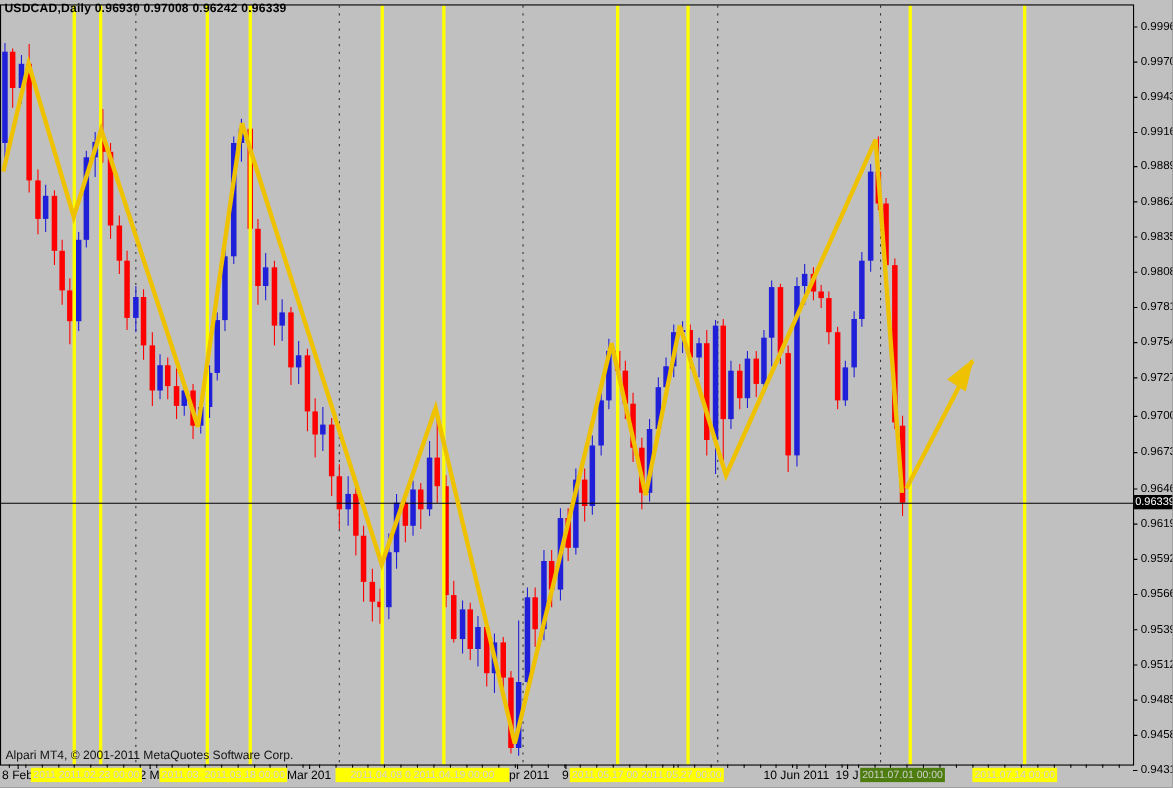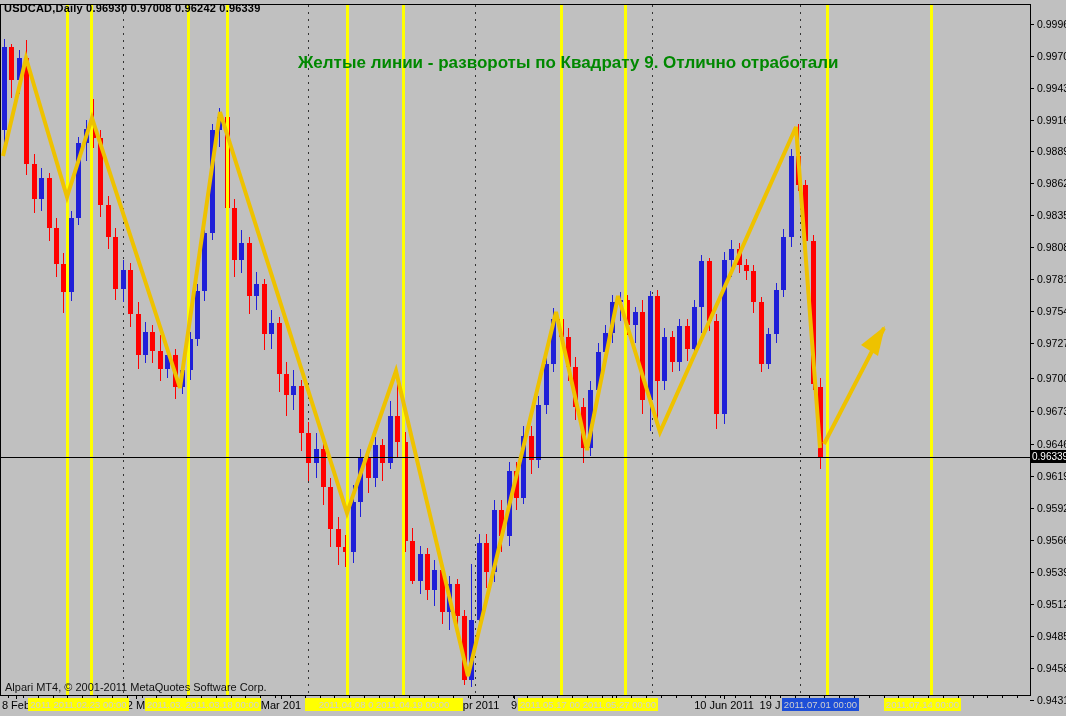--- a/index.html
+++ b/index.html
@@ -403,21 +403,20 @@
       <div class="xlab" style="left: 281px;">Mar 201</div>
       <div class="xlab" style="left: 470px;">27 Apr 2011</div>
       <div class="xlab" style="left: 514px;">9</div>
       <div class="xlab" style="left: 612px;">y 2011</div>
       <div class="xlab" style="left: 724px;">10 Jun 2011</div>
       <div class="xlab" style="left: 770px;">19 J</div>
       <div class="vband" style="left: 28px; width: 101px; background: rgb(255, 255, 0); color: rgb(207, 207, 207);">2011  2011.02.23 00:00</div>
       <div class="vband" style="left: 145px; width: 116px; background: rgb(255, 255, 0); color: rgb(207, 207, 207);">2011.03.  2011.03.18 00:00</div>
       <div class="vband" style="left: 305px; width: 158px; background: rgb(255, 255, 0); color: rgb(207, 207, 207);">2011.04.08 0 2011.04.19 00:00</div>
       <div class="vband" style="left: 518px; width: 140px; background: rgb(255, 255, 0); color: rgb(207, 207, 207);">2011.05.17 00  2011.05.27 00:00</div>
-      <div class="vband" style="left: 782px; width: 77px; background: #1d4ed8; color: rgb(207, 207, 207);">2011.07.01 00:00</div>
+      <div class="vband" style="left: 782px; width: 77px; background: #4d7c0f; color: rgb(207, 207, 207);">2011.07.01 00:00</div>
       <div class="vband" style="left: 884px; width: 77px; background: rgb(255, 255, 0); color: rgb(207, 207, 207);">2011.07.14 00:00</div>
     </div>
 
   <div id="chart-title" class="lbl">USDCAD,Daily  0.96930 0.97008 0.96242 0.96339</div>
-  <div id="annotation" class="lbl" style="color: rgb(0, 136, 0);">Желтые линии - развороты по Квадрату 9. Отлично отработали</div>
   <div id="copyright" class="lbl">Alpari MT4, © 2001-2011 MetaQuotes Software Corp.</div>
   <div id="bid-tag" class="lbl" style="background: rgb(0, 0, 0); color: rgb(255, 255, 255);">0.96339</div>
 </div>
 
 </body></html>

